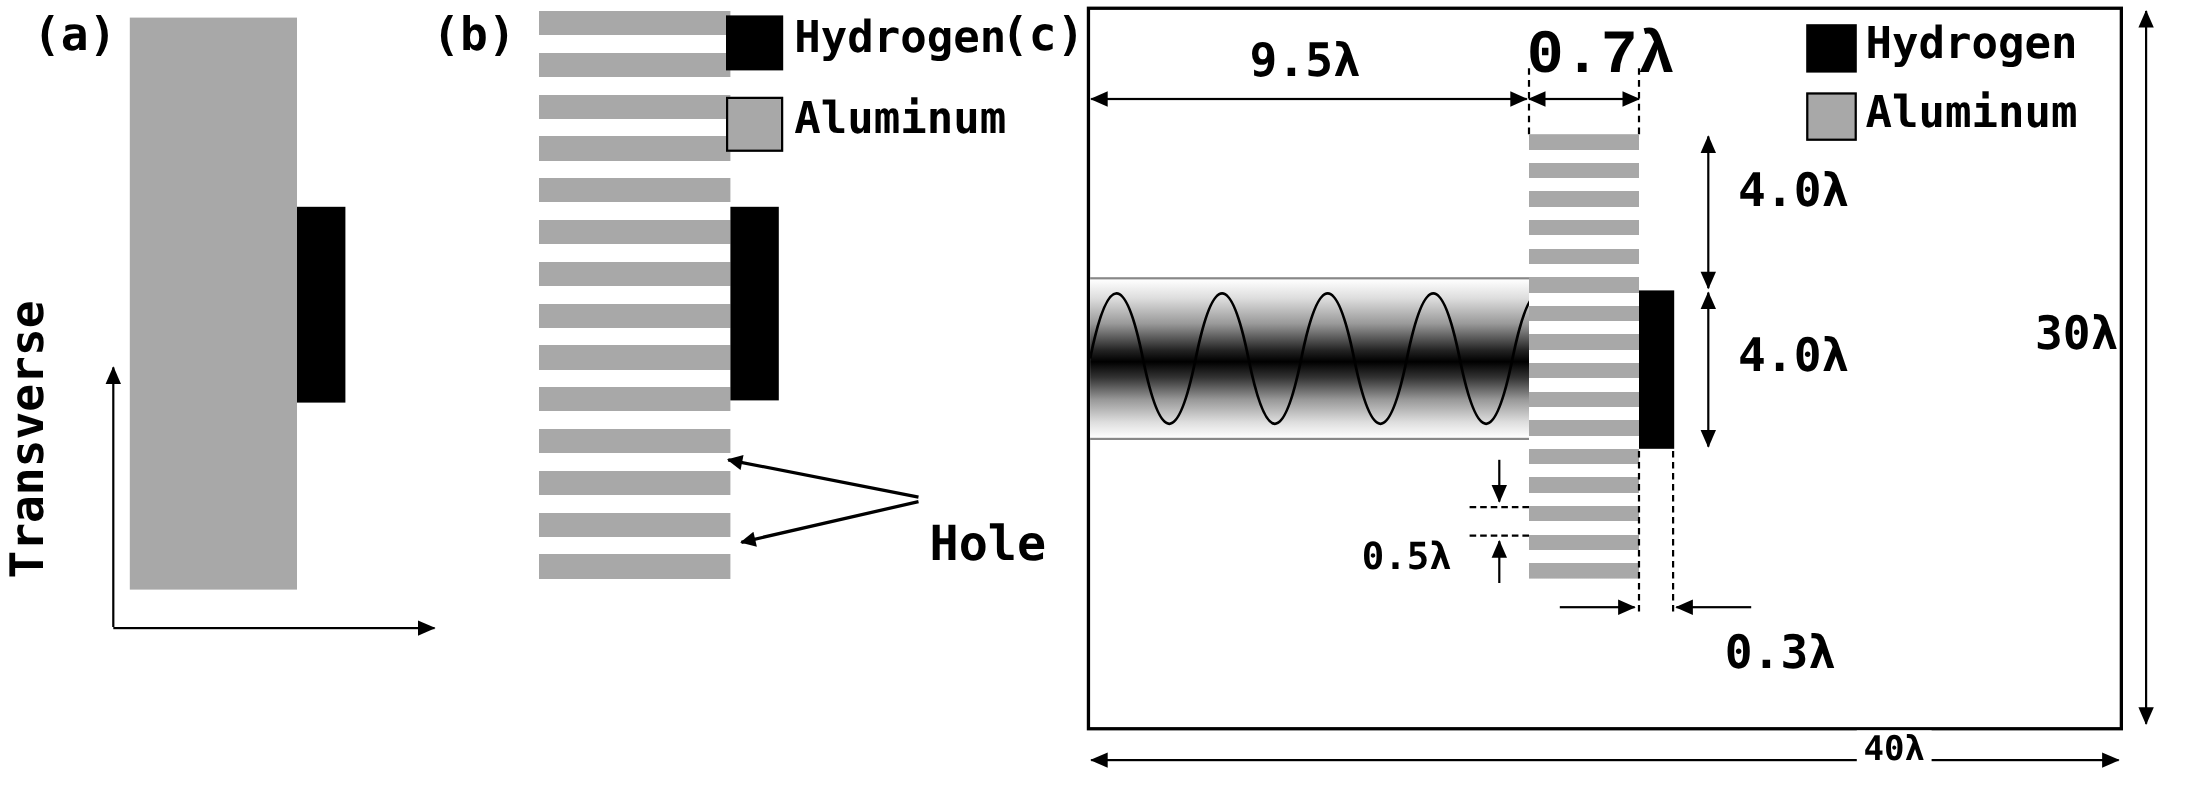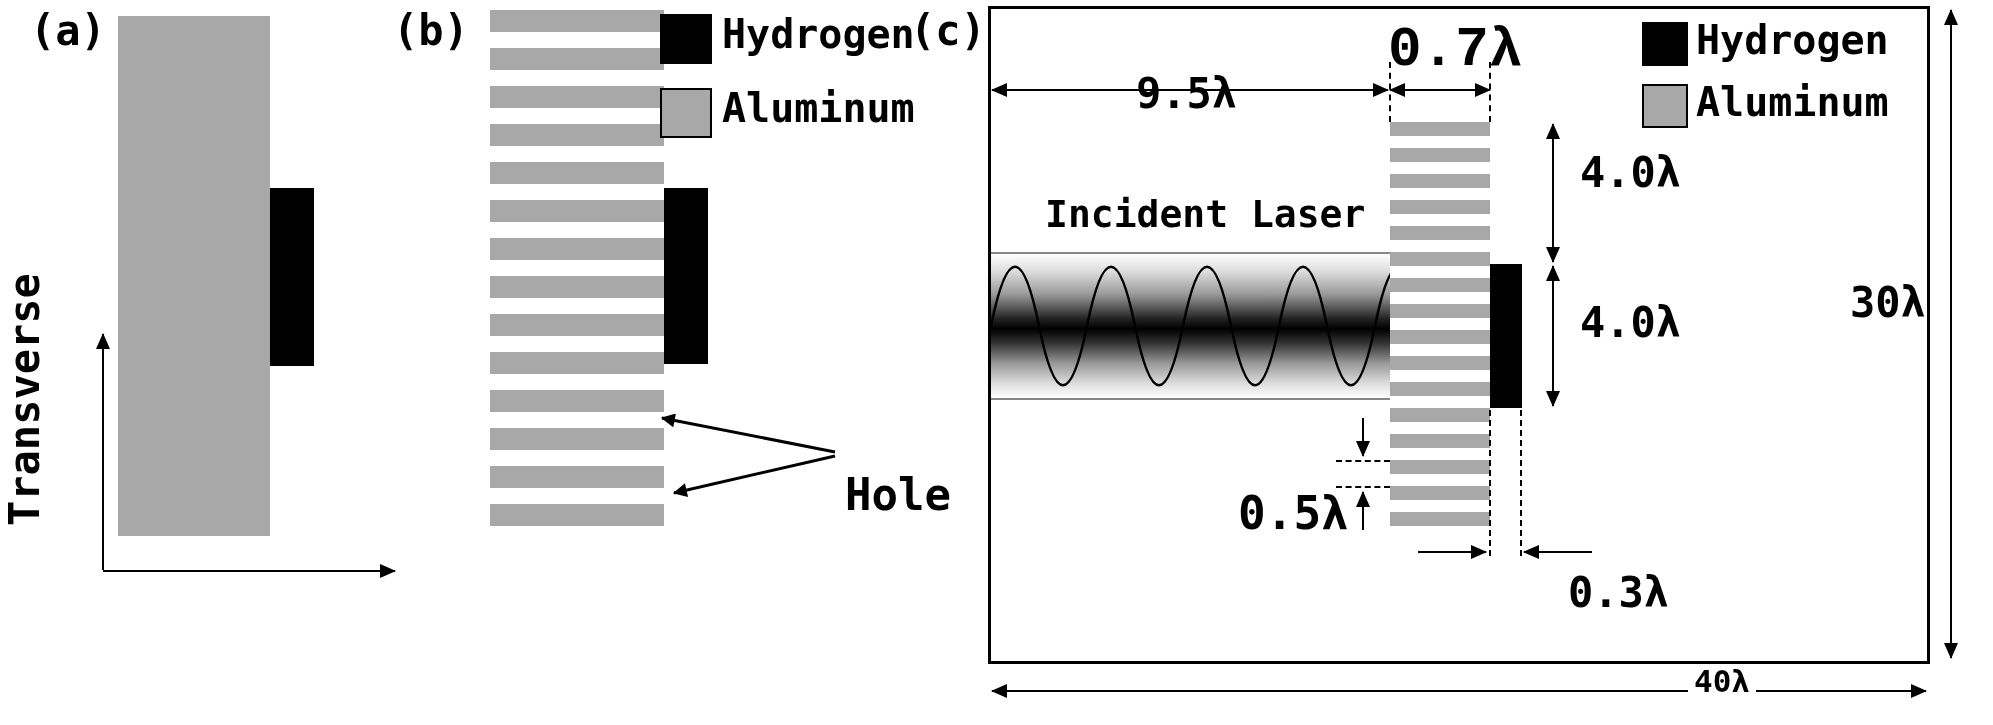--- a/index.html
+++ b/index.html
@@ -83,28 +83,27 @@
     <line x1="195" y1="62" x2="22" y2="28" stroke="#000" stroke-width="3" marker-end="url(#ah)"></line>
     <line x1="195" y1="66" x2="34" y2="103" stroke="#000" stroke-width="3" marker-end="url(#ah)"></line>
   </svg>
   <div class="lbl" style="left:845px; top:428px; font-size:44px;margin-top:43px;">Hole</div>
 
   <div class="lbl" style="left:910px; top:8px; font-size:42px;">(c)</div>
 
   <div id="sim-box" style="left:988px; top:6px; width:942px; height:658px;"></div>
 
   <div class="dim-h" style="left:992px; top:89px; width:396px;"></div>
-  <div class="lbl" style="left:1136px; top:32px; font-size:42px;margin-top:39px;">9.5λ</div>
+  <div class="lbl" style="left:1136px; top:32px; font-size:42px;">9.5λ</div>
 
   <div class="lbl" style="left:1388px; top:20px; font-size:56px;font-family:Liberation Mono, monospace;">0.7λ</div>
   <div class="dim-h" style="left:1390px; top:89px; width:100px;"></div>
   <div class="dash-v" style="left:1389px; top:62px; height:60px;"></div>
   <div class="dash-v" style="left:1489px; top:62px; height:60px;"></div>
 
-  <div class="lbl" style="left:1045px; top:194px; font-size:38px;">Incident Laser</div>
   <div id="laser-beam" style="left:991px; top:252px; width:399px; height:148px;">
     <svg width="399" height="144" viewBox="0 0 399 144" preserveAspectRatio="none">
       <path d="M0,72 C16,-7 32,-7 48,72 S80,151 96,72 S128,-7 144,72 S176,151 192,72 S224,-7 240,72 S272,151 288,72 S320,-7 336,72 S368,151 384,72 S416,-7 432,72" fill="none" stroke="#000" stroke-width="2.5"></path>
     </svg>
   </div>
 
   <div class="stripes" style="left:1390px; top:122px; width:100px; height:404px; --g:14px; --p:26px;"></div>
   <div class="solid-h" style="left:1490px; top:264px; width:32px; height:144px;"></div>
 
   <div class="dim-v" style="left:1552px; top:124px; height:138px;"></div>
@@ -112,21 +111,21 @@
   <div class="dim-v" style="left:1552px; top:266px; height:140px;"></div>
   <div class="lbl" style="left:1580px; top:300px; font-size:42px;">4.0λ</div>
 
   <div class="lbl" style="left:1850px; top:280px; font-size:42px;">30λ</div>
   <div class="dim-v" style="left:1950px; top:10px; height:648px;"></div>
 
   <div class="dash-h" style="left:1336px; top:460px; width:54px;"></div>
   <div class="dash-h" style="left:1336px; top:486px; width:54px;"></div>
   <div class="dim-v head-b" style="left:1362px; top:418px; height:38px;"></div>
   <div class="dim-v head-t" style="left:1362px; top:492px; height:38px;"></div>
-  <div class="lbl" style="left:1238px; top:488px; font-size:46px;text-align:right;">0.5λ</div>
+  <div class="lbl" style="left:1238px; top:488px; font-size:34px;text-align:right;">0.5λ</div>
 
   <div class="dash-v" style="left:1489px; top:410px; height:146px;"></div>
   <div class="dash-v" style="left:1520px; top:410px; height:146px;"></div>
   <div class="dim-h head-r" style="left:1418px; top:551px; width:68px;"></div>
   <div class="dim-h head-l" style="left:1524px; top:551px; width:68px;"></div>
   <div class="lbl" style="left:1568px; top:570px; font-size:42px;">0.3λ</div>
 
   <div class="dim-h" style="left:992px; top:690px; width:934px;"></div>
   <div class="lbl bgwhite" style="left:1688px; top:664px; font-size:31px;">40λ</div>
 

